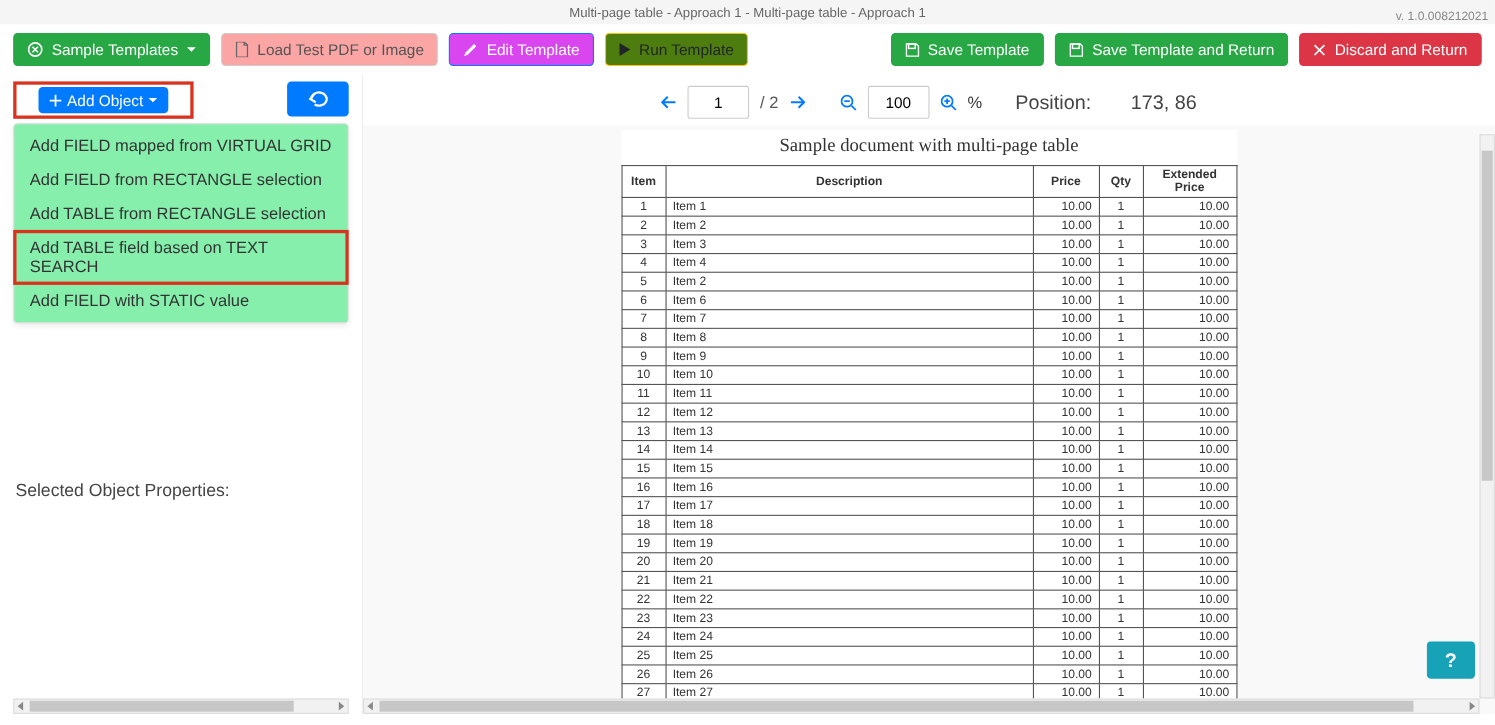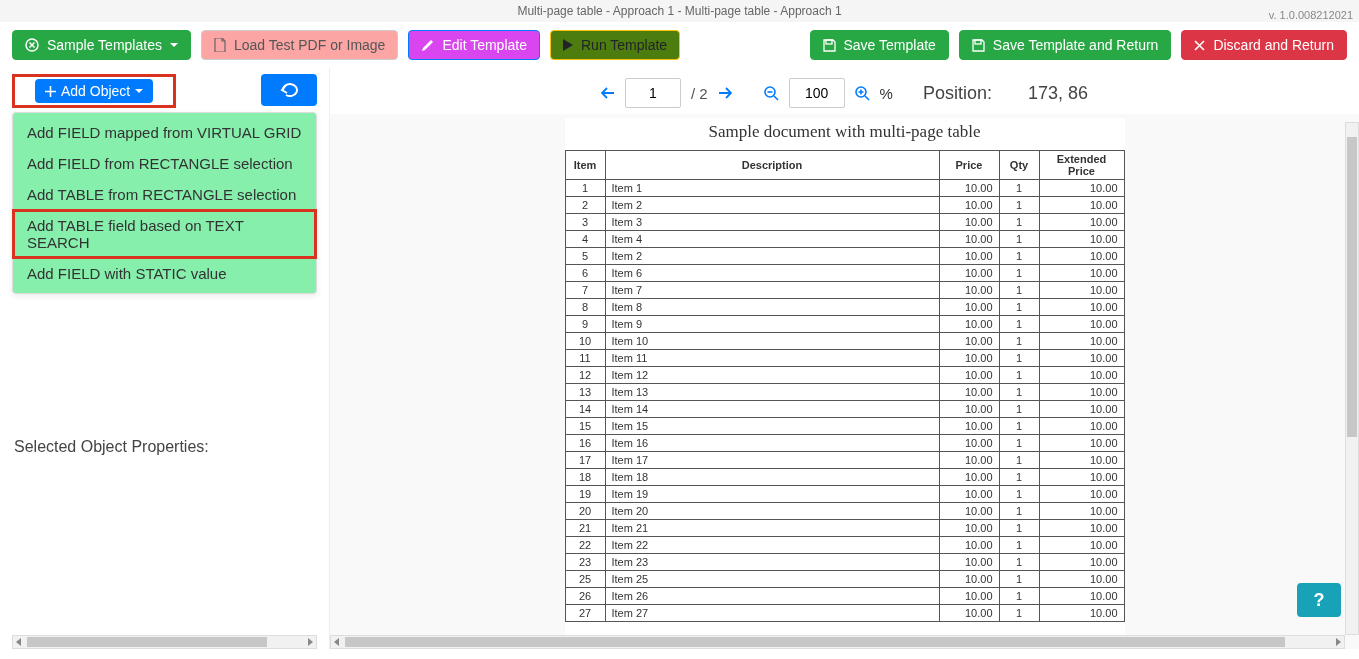--- a/index.html
+++ b/index.html
@@ -582,20 +582,27 @@
                 <td class="r">10.00</td>
               </tr>
               <tr>
                 <td class="c">23</td>
                 <td class="desc">Item 23</td>
                 <td class="r">10.00</td>
                 <td class="c">1</td>
                 <td class="r">10.00</td>
               </tr>
               <tr>
+                <td class="c">24</td>
+                <td class="desc">Item 24</td>
+                <td class="r">10.00</td>
+                <td class="c">1</td>
+                <td class="r">10.00</td>
+              </tr>
+              <tr>
                 <td class="c">25</td>
                 <td class="desc">Item 25</td>
                 <td class="r">10.00</td>
                 <td class="c">1</td>
                 <td class="r">10.00</td>
               </tr>
               <tr>
                 <td class="c">26</td>
                 <td class="desc">Item 26</td>
                 <td class="r">10.00</td>

